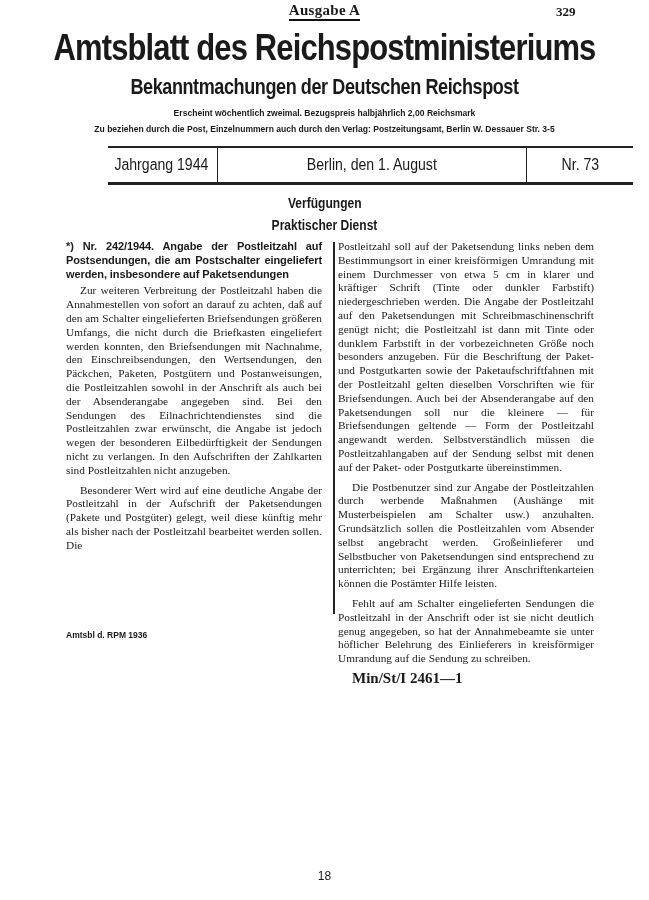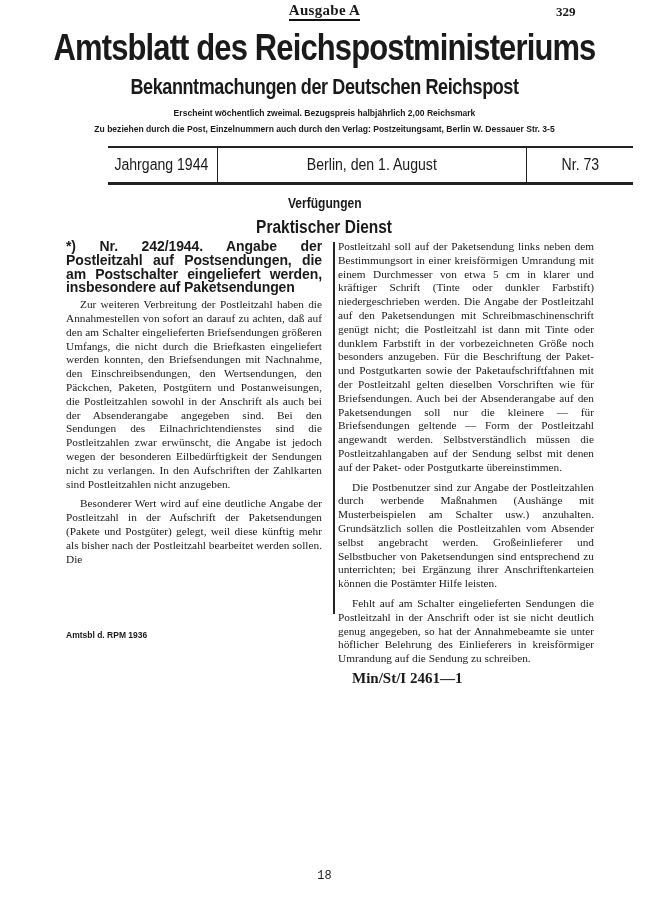--- a/index.html
+++ b/index.html
@@ -56,49 +56,49 @@
     .mh-right { flex: 1; }
     .mh-cell span { transform: scaleX(0.88); display: inline-block; white-space: nowrap; }
 
     .section-title {
       left: 0; width: 649px; top: 195px; text-align: center;
       font-family: "Liberation Sans", sans-serif; font-weight: bold; font-size: 14px;
     }
     .section-title span, .section-sub span { display: inline-block; transform: scaleX(0.86); }
     .section-sub {
       left: 0; width: 649px; top: 217px; text-align: center;
-      font-family: "Liberation Sans", sans-serif; font-weight: bold; font-size: 18px;
+      font-family: "Liberation Sans", sans-serif; font-weight: bold; font-size: 14px;
     }
 
     .col {
       top: 240px; width: 256px;
       font-size: 11.3px; line-height: 13.8px; text-align: justify;
       hyphens: manual;
     }
     .col-left { left: 66px; }
     .col-right { left: 338px; }
     .col-rule {
       left: 333px; top: 242px; width: 1.5px; height: 372px; background: #222;
     }
     .heading {
       font-family: "Liberation Sans", sans-serif; font-weight: bold;
-      font-size: 14px; line-height: 13.8px; margin-bottom: 3px;
+      font-size: 11px; line-height: 13.8px; margin-bottom: 3px;
       letter-spacing: -0.1px;
     }
     p { margin: 0 0 6px 0; text-indent: 14px; }
     p.noindent { text-indent: 0; }
 
     .footer-left {
       left: 66px; top: 630px; font-family: "Liberation Sans", sans-serif;
       font-weight: bold; font-size: 8.5px;
     }
     .ref { margin-top: 4px; text-indent: 14px; font-weight: bold; font-size: 15px; }
     .bottom-pagenum {
       left: 0; width: 649px; top: 869px; text-align: center;
-      font-family: Liberation Mono, monospace; font-size: 12px;
+      font-family: Liberation Sans, sans-serif; font-size: 12px;
     }
   </style>
 </head>
 <body>
 
 <div class="abs ausgabe"><span>Ausgabe A</span></div>
 <div class="abs pagenum">329</div>
 <div class="abs title">Amtsblatt des Reichspostministeriums</div>
 <div class="abs subtitle">Bekanntmachungen der Deutschen Reichspost</div>
 <div class="abs info1">Erscheint wöchentlich zweimal.  Bezugspreis halbjährlich 2,00 Reichsmark</div>

